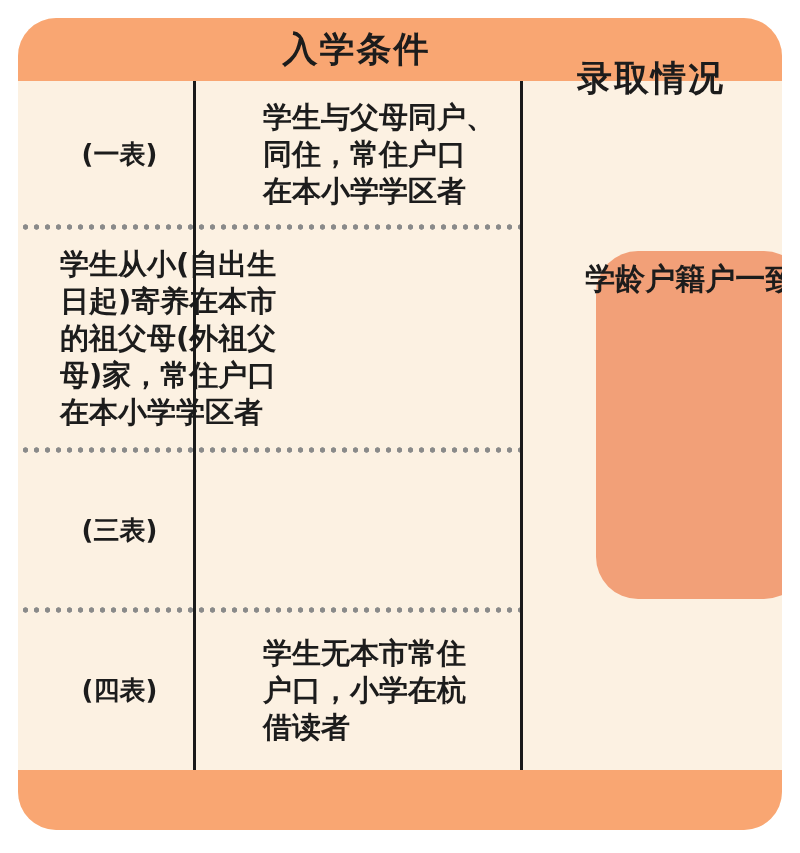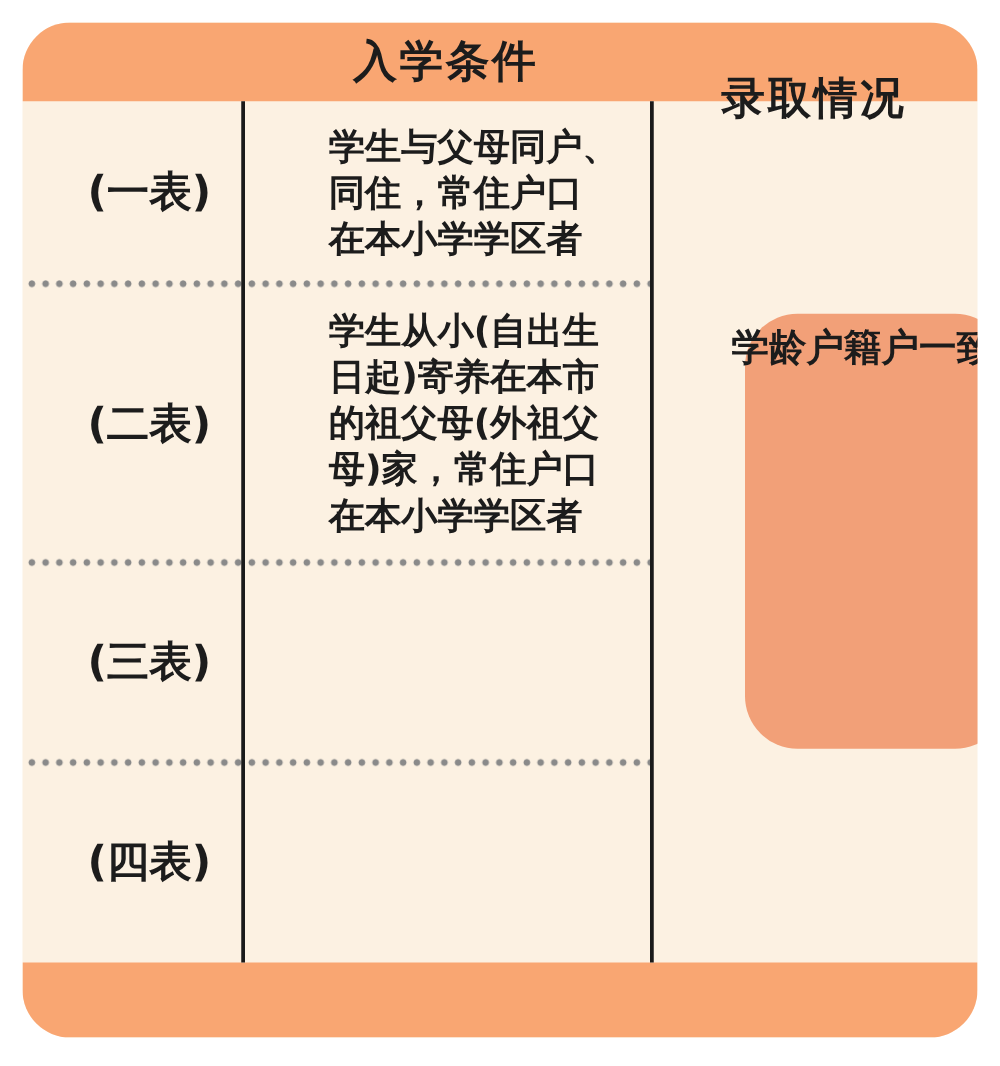--- a/index.html
+++ b/index.html
@@ -51,21 +51,21 @@
   }
   .row { display: flex; }
   .row-1 { height: 146px; }
   .row-2 { height: 223px; }
   .row-3 { height: 160px; }
   .row-4 { height: 160px; }
 
   .cell-label {
     width: 203px;
     display: flex; align-items: center; justify-content: center;
-    font-size: 34px; font-weight: 800;
+    font-size: 26px; font-weight: 800;
   }
   .cell-cond {
     width: 327px;
     display: flex; flex-direction: column; justify-content: center;
     padding-left: 42px;
   }
   .cond-line {
     font-size: 29px; font-weight: 800; line-height: 37px;
     white-space: nowrap;
   }
@@ -128,36 +128,40 @@
       <div class="row row-1">
         <div class="cell-label">(一表)</div>
         <div class="cell-cond">
           <div class="cond-line">学生与父母同户、</div>
           <div class="cond-line">同住，常住户口</div>
           <div class="cond-line">在本小学学区者</div>
         </div>
       </div>
 
       <div class="row row-2">
-        <div class="cell-label">(二表)</div>
         <div class="cell-cond">
           <div class="cond-line">学生从小(自出生</div>
           <div class="cond-line">日起)寄养在本市</div>
           <div class="cond-line">的祖父母(外祖父</div>
           <div class="cond-line">母)家，常住户口</div>
           <div class="cond-line">在本小学学区者</div>
         </div>
       </div>
 
       <div class="row row-3">
         <div class="cell-label">(三表)</div>
       </div>
 
       <div class="row row-4">
         <div class="cell-label">(四表)</div>
+        <div class="cell-cond">
+          <div class="cond-line">学生无本市常住</div>
+          <div class="cond-line">户口，小学在杭</div>
+          <div class="cond-line">借读者</div>
+        </div>
       </div>
 
       <div class="dots dots-1"></div>
       <div class="dots dots-2"></div>
       <div class="dots dots-3"></div>
 
       <div class="vline vline-left"></div>
       <div class="vline vline-right"></div>
 
       <div class="note-box">

